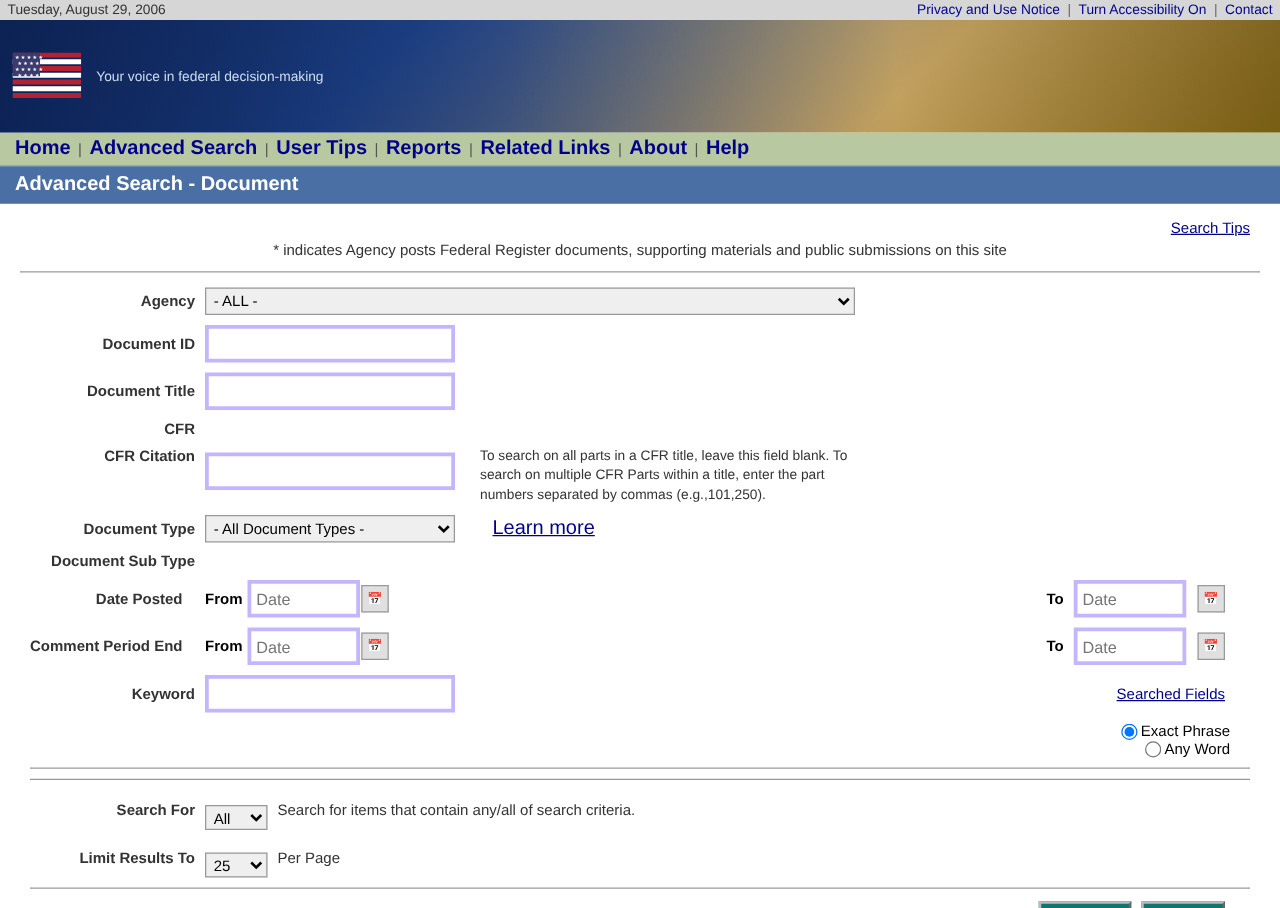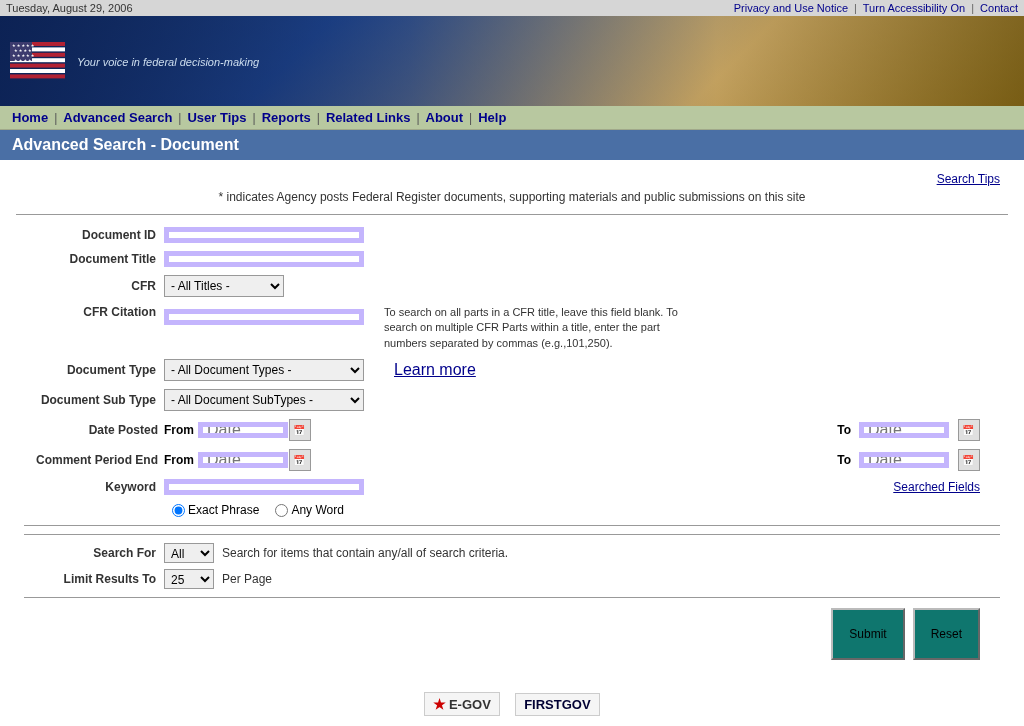--- a/index.html
+++ b/index.html
@@ -46,37 +46,36 @@
       font-size: 22px;
       font-weight: bold;
       color: #fff;
       text-shadow: 1px 1px 2px #000;
     }
     .logo-text-main span.reg { color: #4fc3f7; }
     .logo-text-main span.gov { color: #fff; }
     .logo-tagline {
       font-size: 11px;
       color: #cde;
-      font-style: italic;
       margin-top: 2px;
     }
 
     
     .nav-bar {
       background: #b8c8a0;
       padding: 4px 8px;
       display: flex;
       align-items: center;
       gap: 0;
       border-bottom: 1px solid #a0a88a;
     }
     .nav-bar a {
       color: #00008b;
       text-decoration: none;
-      font-size: 13px;
+      font-size: 16px;
       font-weight: bold;
       padding: 0 4px;
     }
     .nav-sep { color: #555; margin: 0 2px; }
 
     
     .page-title-bar {
       background: #4a6fa5;
       padding: 6px 12px;
       color: #fff;
@@ -133,24 +132,24 @@
       padding-right: 8px;
       flex-shrink: 0;
     }
     .form-control-area {
       flex: 1;
       display: flex;
       align-items: center;
     }
 
     input[type="text"] {
-      border: 5px solid #c4b5fd;
+      border: 3px solid #c4b5fd;
       padding: 2px 4px;
-      font-size: 16px;
-      height: 16px;
+      font-size: 13px;
+      height: 30px;
     }
     select {
       border: 1px solid #999;
       padding: 2px 2px;
       font-size: 12px;
       height: 22px;
     }
 
     .agency-select { width: 520px; }
     .doc-id-input { width: 200px; }
@@ -180,21 +179,21 @@
       display: flex;
       align-items: center;
       margin-bottom: 8px;
     }
     .date-label {
       width: 140px;
       text-align: right;
       font-weight: bold;
       font-size: 12px;
       color: #333;
-      padding-right: 6px;
+      padding-right: 18px;
       flex-shrink: 0;
     }
     .date-from-label {
       font-size: 12px;
       font-weight: bold;
       margin-right: 4px;
     }
     .date-input {
       width: 90px;
       border: 1px solid #999;
@@ -236,20 +235,21 @@
       font-size: 12px;
       text-decoration: underline;
     }
 
     
     .phrase-row {
       display: flex;
       align-items: flex-end;
       margin-bottom: 8px;
       padding-left: 148px;
+      flex-direction: column;
     }
     .phrase-row label {
       display: flex;
       align-items: center;
       gap: 3px;
       margin-right: 16px;
       font-size: 12px;
       cursor: pointer;
     }
 
@@ -338,20 +338,21 @@
       padding: 3px 8px;
       background: #f5f5f5;
     }
 
     
     .small-select {
       width: 50px;
       height: 20px;
       font-size: 12px;
       border: 1px solid #999;
+      margin-top: 12px;
     }
 
     .flag-svg { display: inline-block; vertical-align: middle; }
   </style>
 </head>
 <body>
 
 <div class="top-bar">
   <span>Tuesday, August 29, 2006</span>
   <div class="top-bar-links">
@@ -412,42 +413,45 @@
   <div class="search-tips-row">
     <a href="#">Search Tips</a>
   </div>
 
   <div class="info-line">* indicates Agency posts Federal Register documents, supporting materials and public submissions on this site</div>
 
   <hr class="divider">
 
   <div class="form-area">
 
+    <div class="form-row">
+      <div class="form-label">Agency</div>
+      <div class="form-control-area">
+        <select class="agency-select">
+          <option>- ALL -</option>
+        </select>
+      </div>
+    </div>
 
     <div class="form-row">
       <div class="form-label">Document ID</div>
       <div class="form-control-area">
         <input type="text" class="doc-id-input" style="">
       </div>
     </div>
 
     <div class="form-row">
       <div class="form-label">Document Title</div>
       <div class="form-control-area">
         <input type="text" class="doc-title-input" style="">
       </div>
     </div>
 
     <div class="form-row">
       <div class="form-label">CFR</div>
-      <div class="form-control-area">
-        <select class="cfr-select">
-          <option>- All Titles -</option>
-        </select>
-      </div>
     </div>
 
     <div class="cfr-citation-row">
       <div class="form-label">CFR Citation</div>
       <div style="display:flex;align-items:flex-start;">
         <input type="text" class="cfr-citation-input" style="margin-top: 4px;">
         <div class="cfr-helper">To search on all parts in a CFR title, leave this field blank. To search on multiple CFR Parts within a title, enter the part numbers separated by commas (e.g.,101,250).</div>
       </div>
     </div>
 
@@ -458,25 +462,20 @@
           <option>- All Document Types -</option>
         </select>
         <div class="learn-more-area">
           <a href="#">Learn more</a>
         </div>
       </div>
     </div>
 
     <div class="form-row">
       <div class="form-label">Document Sub Type</div>
-      <div class="form-control-area">
-        <select class="doc-subtype-select">
-          <option>- All Document SubTypes -</option>
-        </select>
-      </div>
     </div>
 
     <div class="date-row">
       <div class="date-label">Date Posted</div>
       <span class="date-from-label">From</span>
       <input type="text" class="date-input" placeholder="Date" style="">
       <button class="cal-btn">📅</button>
       <div class="date-to-section">
         <span class="to-label">To</span>
         <input type="text" class="date-input" placeholder="Date" style="">

